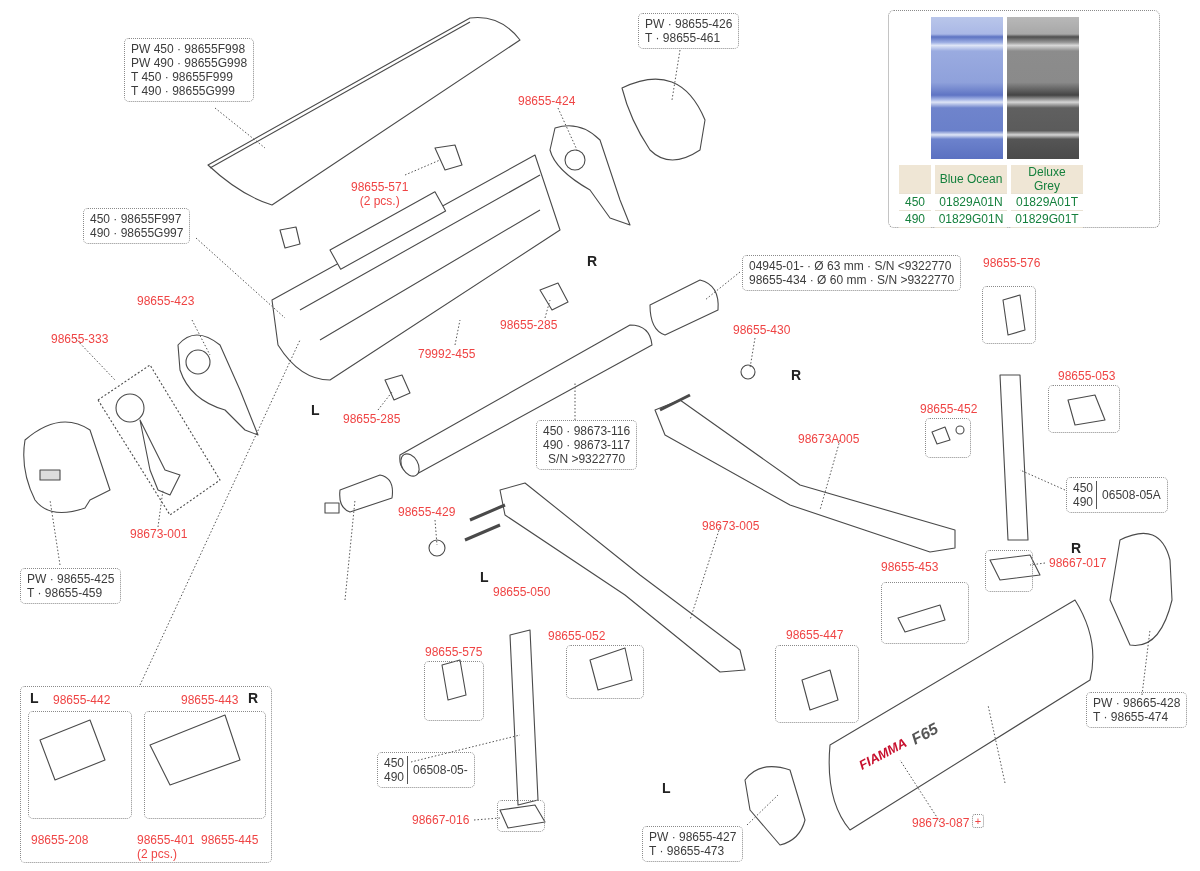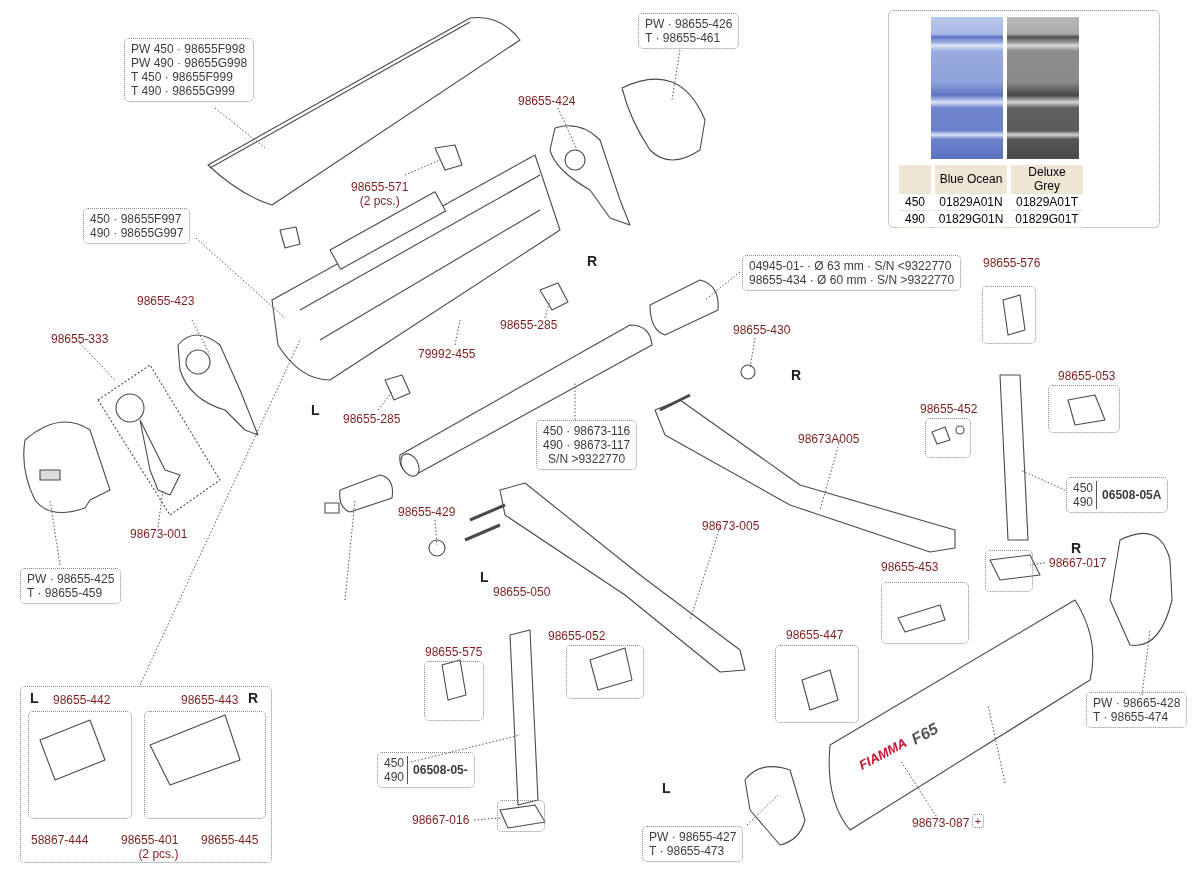--- a/index.html
+++ b/index.html
@@ -1,31 +1,31 @@
 <!DOCTYPE html>
 <html><head>
 <meta charset="utf-8">
 <style>
   html,body{margin:0;padding:0;background:#fff;}
   body{width:1200px;height:871px;position:relative;overflow:hidden;font-family:"Liberation Sans",sans-serif;color:#3a3a3a;}
   #diagram{position:absolute;left:0;top:0;width:1200px;height:871px;}
-  .lbl{position:absolute;font-size:12px;line-height:14px;color:#7f1d1d;white-space:nowrap;}
+  .lbl{position:absolute;font-size:12px;line-height:14px;color:#ef4444;white-space:nowrap;}
   .box{position:absolute;border:1px dotted #8a8a8a;border-radius:5px;font-size:12px;line-height:14px;color:#3c3c3c;padding:3px 6px;white-space:nowrap;background:transparent;}
   .box .ln{display:block;}
   .box.right .ln{text-align:left;}
   .side{position:absolute;font-weight:bold;font-size:14px;color:#222;}
   .bracket{position:absolute;}
   .bracket .nums{display:inline-block;border-right:1.5px solid #555;padding-right:3px;vertical-align:middle;}
-  .bracket .code{display:inline-block;vertical-align:middle;padding-left:5px;font-weight:bold;}
+  .bracket .code{display:inline-block;vertical-align:middle;padding-left:5px;}
   .swatch-panel{position:absolute;left:888px;top:10px;width:270px;height:216px;border:1px dotted #8a8a8a;border-radius:6px;}
   .sw{position:absolute;top:6px;width:72px;height:142px;}
   .sw-blue{left:42px;background:linear-gradient(180deg,#b9c6ea 0%,#aab8e6 12%,#5d73c2 14%,#9fb0e4 18%,#dfe6f7 20%,#9aabe0 24%,#8fa1db 46%,#5f74c4 55%,#a3b3e5 58%,#dde4f6 60%,#6f84cc 64%,#6a80ca 80%,#dfe6f7 83%,#6c82cc 86%,#5b71c1 100%);}
   .sw-grey{left:118px;background:linear-gradient(180deg,#b8b8b8 0%,#a8a8a8 12%,#4e4e4e 14%,#9a9a9a 18%,#d8d8d8 20%,#8c8c8c 24%,#8a8a8a 46%,#444 55%,#9a9a9a 58%,#d5d5d5 60%,#606060 64%,#5b5b5b 80%,#d5d5d5 83%,#555 86%,#4a4a4a 100%);}
   table.awn{position:absolute;left:6px;top:154px;border-collapse:separate;border-spacing:4px 0;font-size:12px;}
-  table.awn td{height:16px;text-align:center;padding:0 3px;border-bottom:1px solid #e9e2d4;color:#000000;}
+  table.awn td{height:16px;text-align:center;padding:0 3px;border-bottom:1px solid #e9e2d4;color:#15803d;}
   table.awn tr.hd td{background:#efe6d5;}
   table.awn td.c0{width:26px;}
   table.awn td.c1,table.awn td.c2{width:66px;}
 </style>
 </head>
 <body>
 
 <div id="diagram">
 
   <svg width="1200" height="871" style="position:absolute;left:0;top:0">
@@ -287,21 +287,21 @@
     <span class="ln">T · 98655-473</span>
   </div>
 
   <div class="box" style="left:20px;top:686px;width:250px;height:175px;padding:0">
     <div class="side" style="left:9px;top:4px">L</div>
     <div class="lbl" style="left:32px;top:6px">98655-442</div>
     <div class="lbl" style="left:160px;top:6px">98655-443</div>
     <div class="side" style="left:227px;top:4px">R</div>
     <div class="box" style="left:7px;top:24px;width:102px;height:106px;padding:0"></div>
     <div class="box" style="left:123px;top:24px;width:120px;height:106px;padding:0"></div>
-    <div class="lbl" style="left:10px;top:146px">58867-444</div>
-    <div class="lbl" style="left:100px;top:146px;text-align:right">
+    <div class="lbl" style="left:10px;top:146px">98655-208</div>
+    <div class="lbl" style="left:116px;top:146px;text-align:left">
       <span style="display:block">98655-401</span>
       <span style="display:block">(2 pcs.)</span>
     </div>
     <div class="lbl" style="left:180px;top:146px">98655-445</div>
   </div>
 
 </div>
 
 </body></html>

